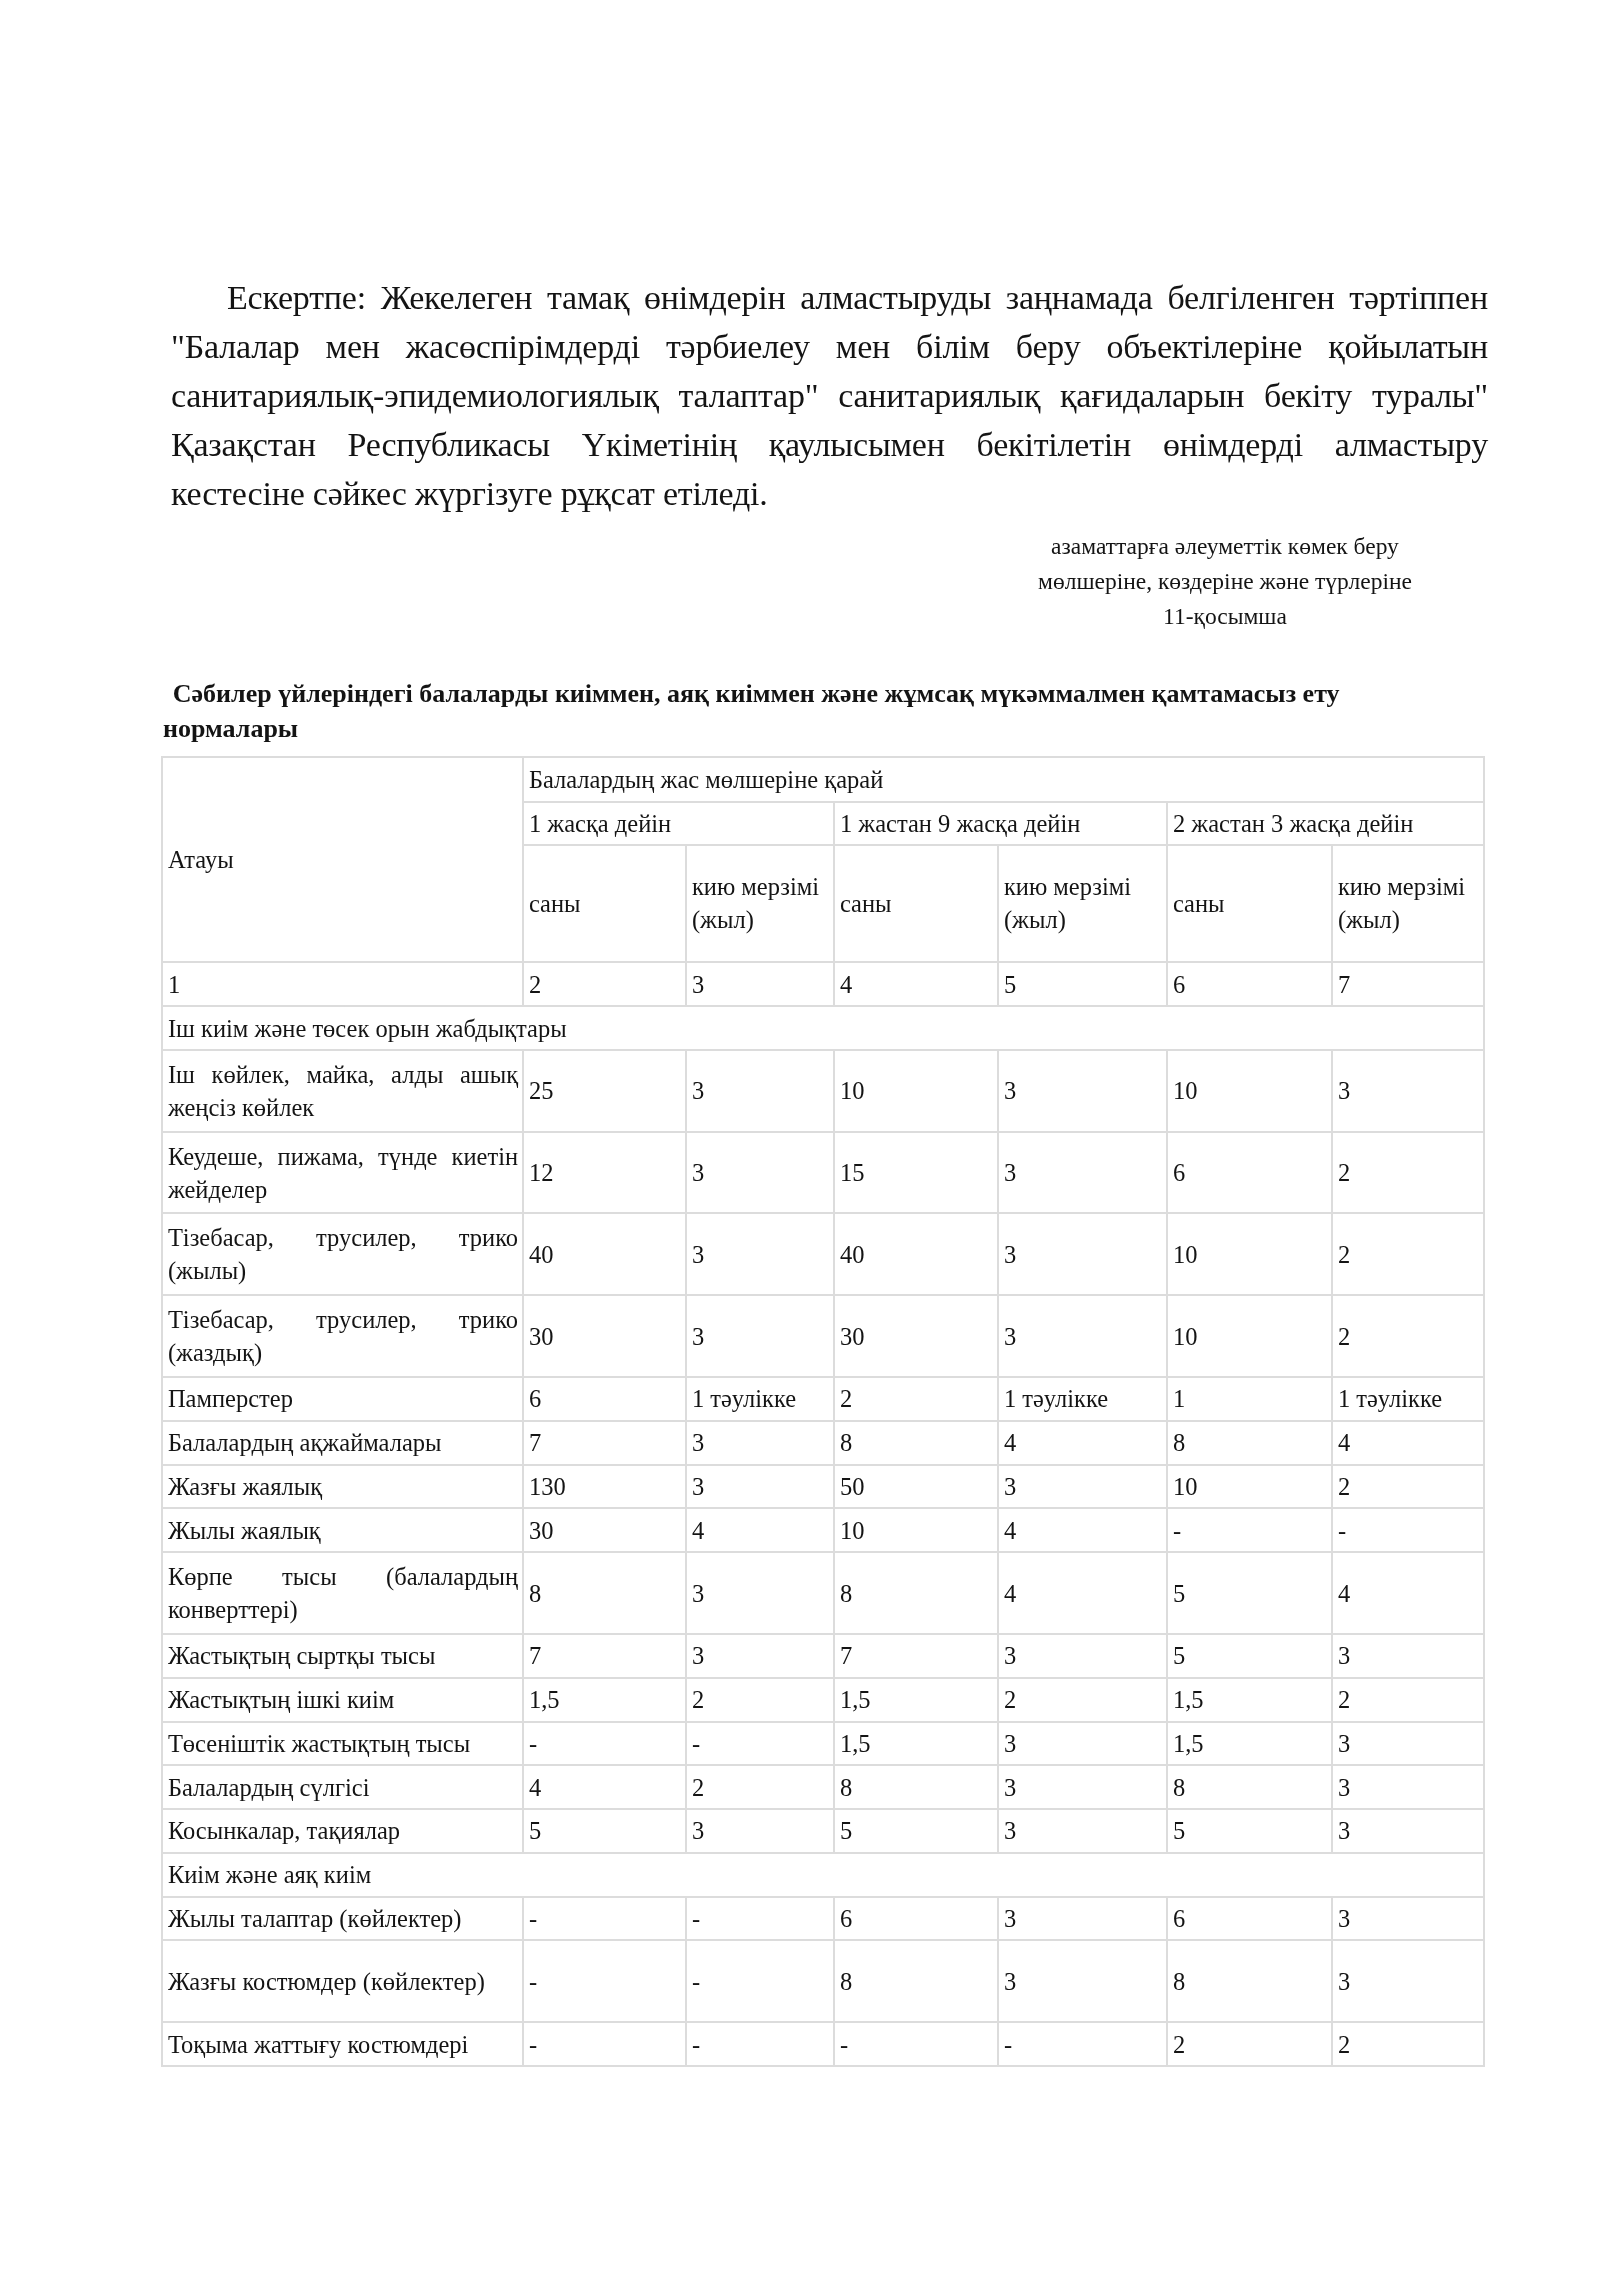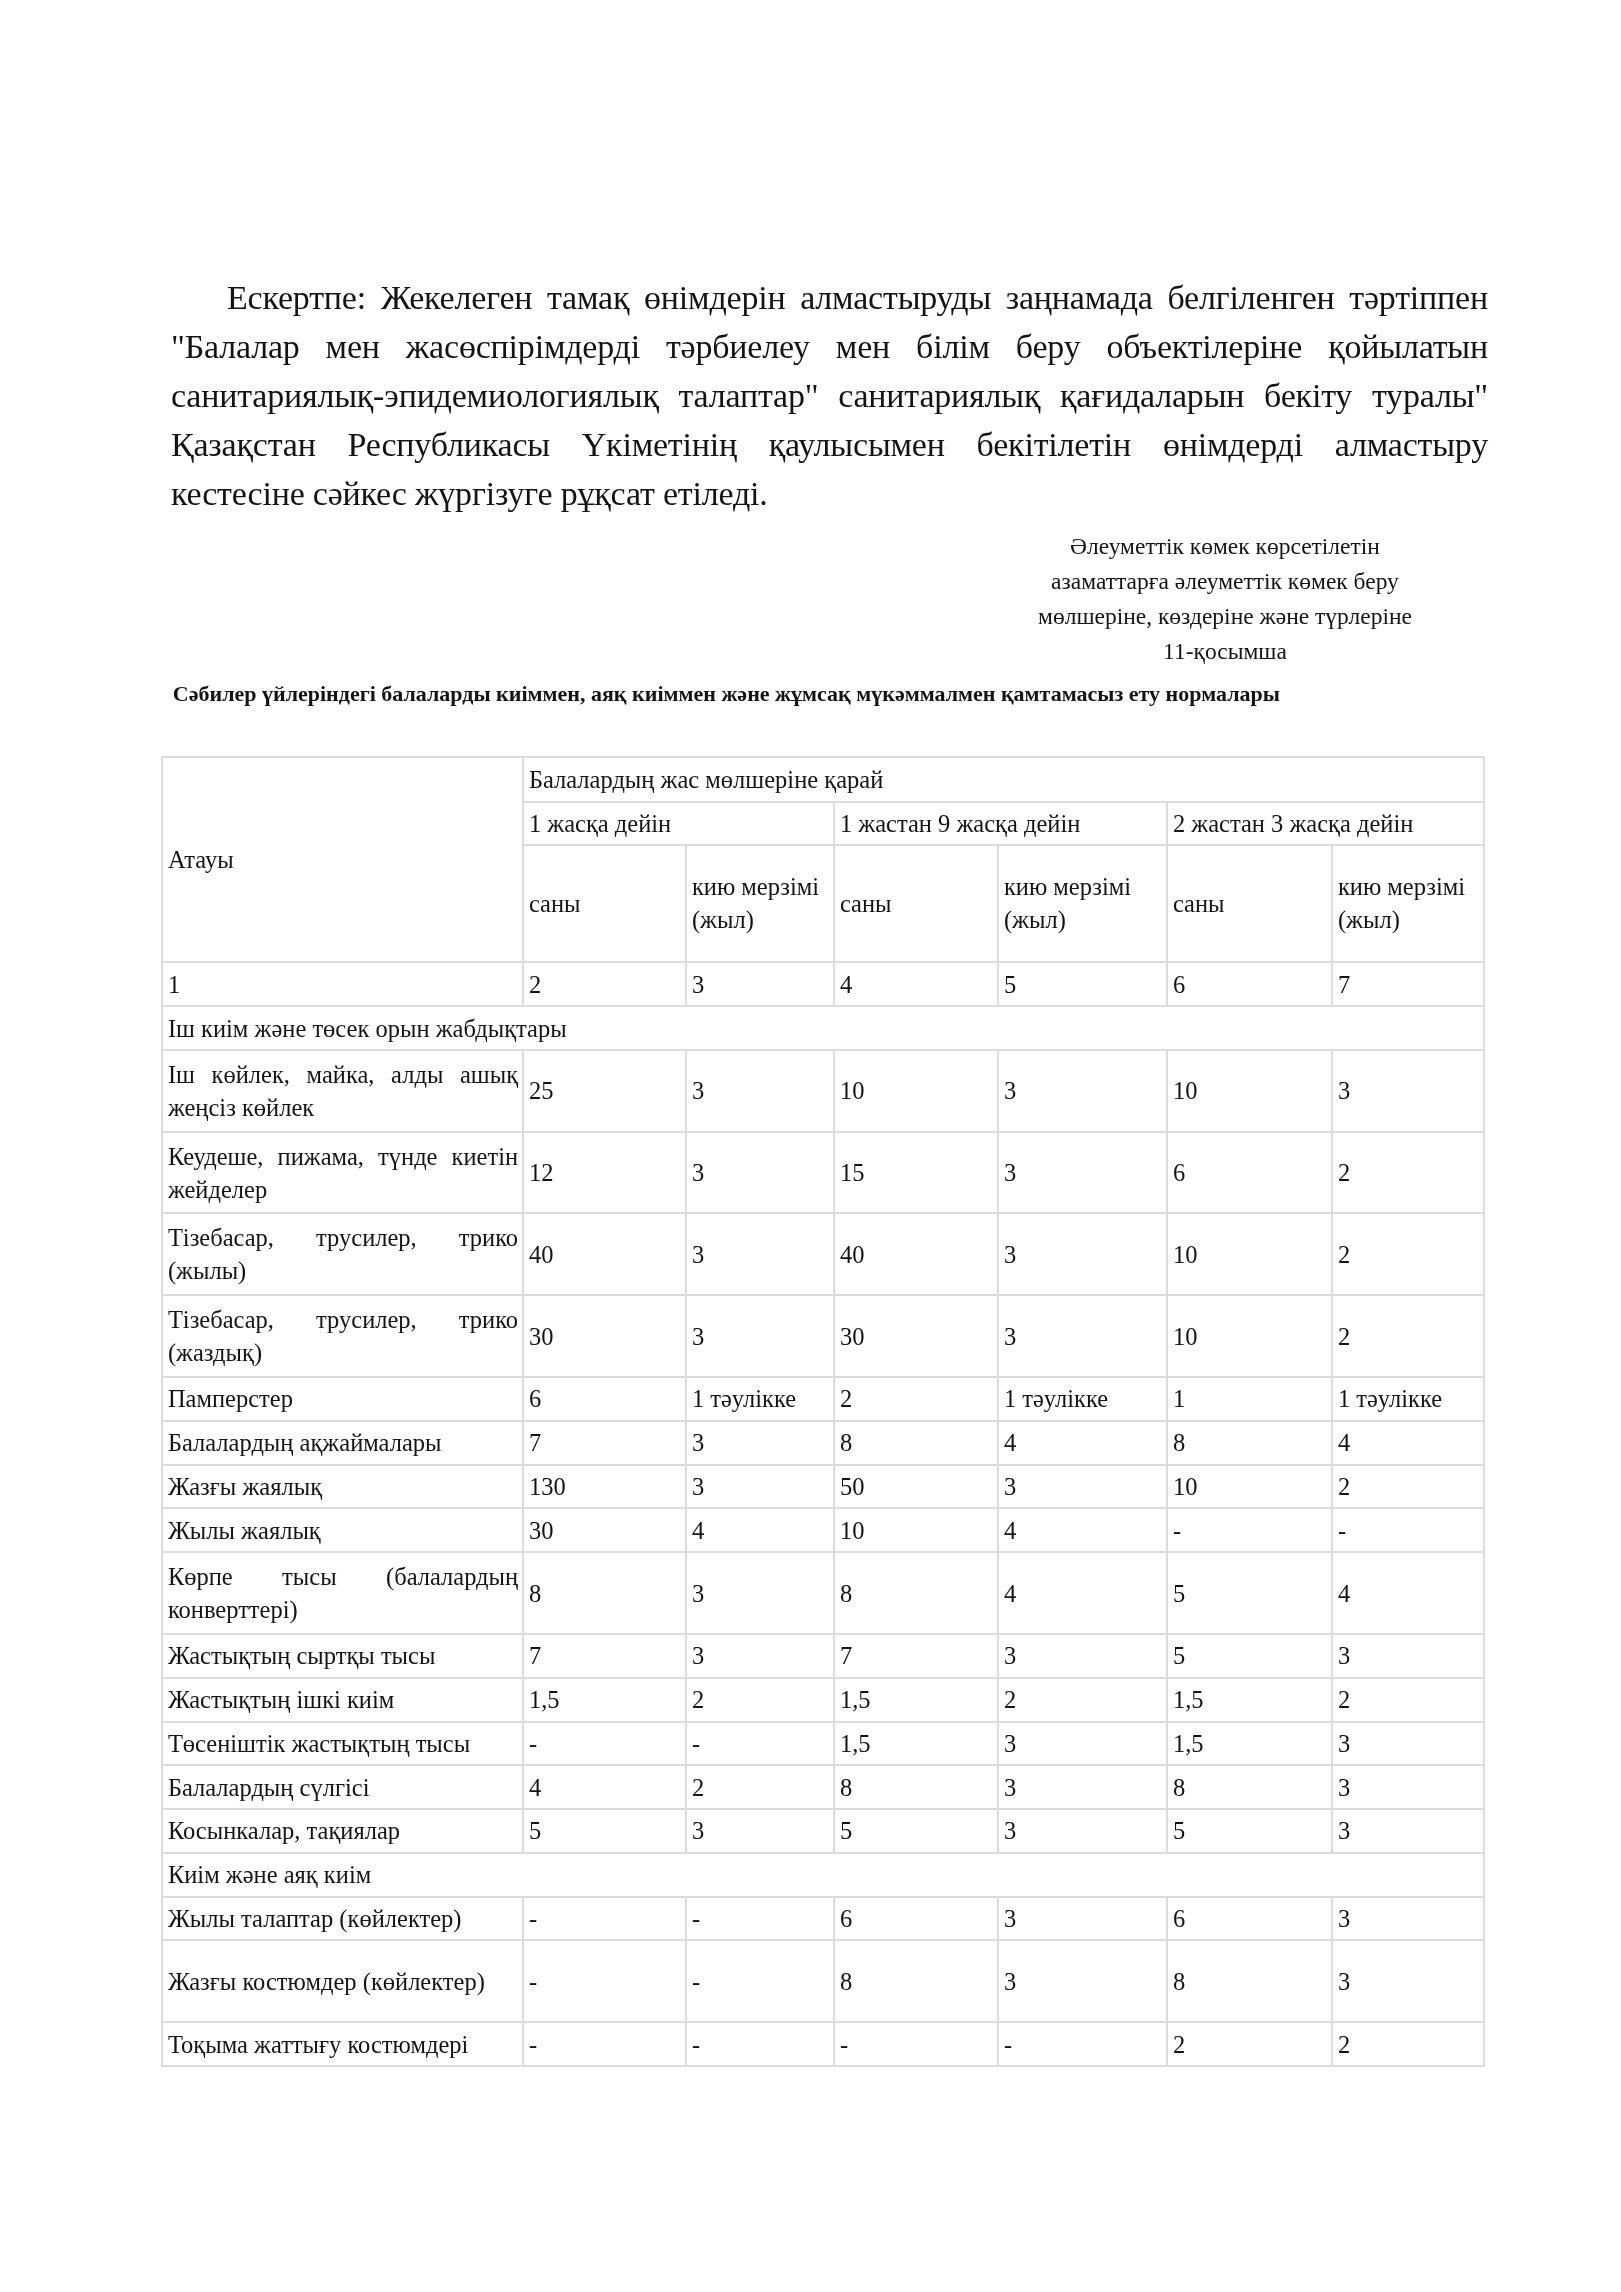--- a/index.html
+++ b/index.html
@@ -12,21 +12,21 @@
     letter-spacing: -0.2px;
   }
   .appendix {
     position: absolute; left: 980px; top: 529px; width: 490px;
     font-family: "Liberation Serif", serif; font-size: 23.5px; line-height: 35px;
     text-align: center; color: #141414;
   }
   .appendix div { white-space: nowrap; }
   .table-title {
     position: absolute; left: 163px; top: 676px; width: 1317px;
-    font-family: "Liberation Serif", serif; font-weight: bold; font-size: 22px; line-height: 35px;
+    font-family: "Liberation Serif", serif; font-weight: bold; font-size: 26px; line-height: 35px;
     color: #141414; text-indent: 9.8px;
   }
   table.norms {
     position: absolute; left: 161px; top: 756px; width: 1320px;
     border-collapse: collapse; table-layout: fixed;
     font-family: "Liberation Serif", serif; font-size: 24.5px; line-height: 33px; color: #141414;
   }
   table.norms td {
     border: 2px solid #dcdcdc; padding: 2.9px 3.9px 2.9px 4.9px; vertical-align: middle;
     text-align: left;
@@ -47,21 +47,20 @@
   .justify2 { text-align: justify; text-align-last: justify; }
 </style>
 </head>
 <body>
 
 <div class="page">
 
   <p class="note" style="margin:8px;">Ескертпе: Жекелеген тамақ өнімдерін алмастыруды заңнамада белгіленген тәртіппен "Балалар мен жасөспірімдерді тәрбиелеу мен білім беру объектілеріне қойылатын санитариялық-эпидемиологиялық талаптар" санитариялық қағидаларын бекіту туралы" Қазақстан Республикасы Үкіметінің қаулысымен бекітілетін өнімдерді алмастыру кестесіне сәйкес жүргізуге рұқсат етіледі.</p>
 
   <div class="appendix">
-    <div>Әлеуметтік көмек көрсетілетін</div>
     <div>азаматтарға әлеуметтік көмек беру</div>
     <div>мөлшеріне, көздеріне және түрлеріне</div>
     <div>11-қосымша</div>
   </div>
 
   <div class="table-title">Сәбилер үйлеріндегі балаларды киіммен, аяқ киіммен және жұмсақ мүкәммалмен қамтамасыз ету нормалары</div>
 
   <table class="norms">
     <colgroup>
       <col class="c0">

